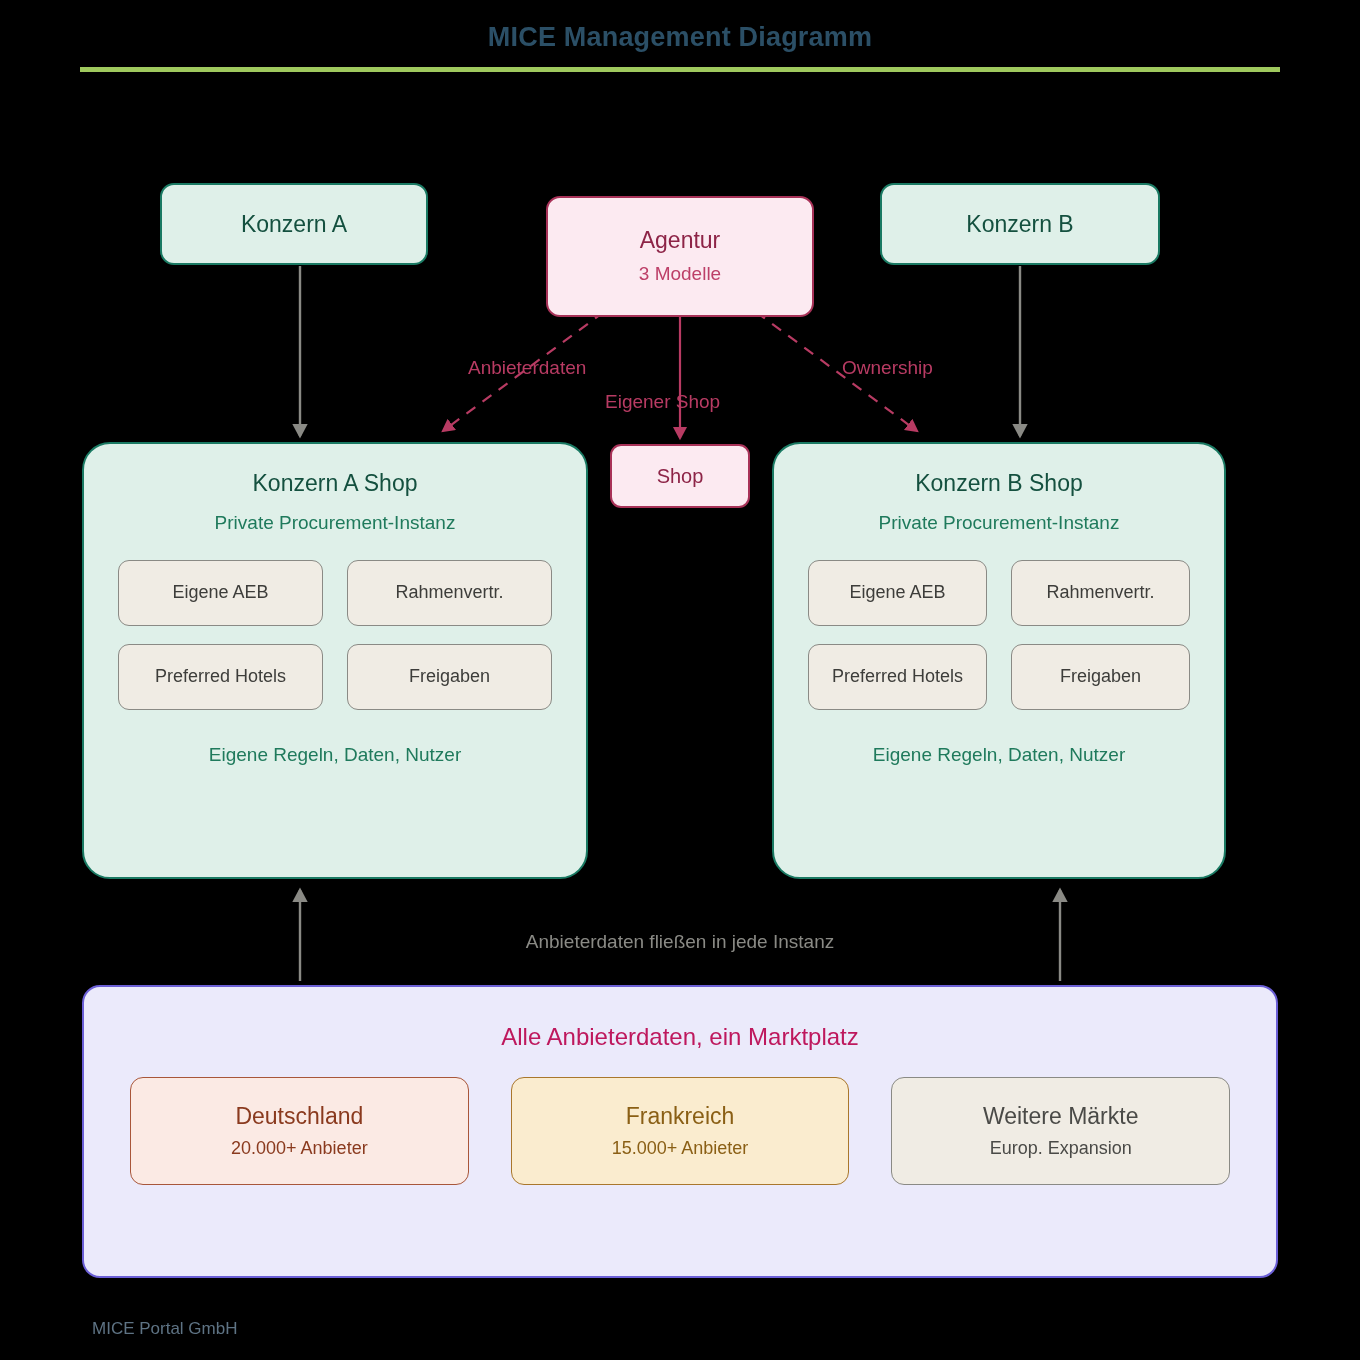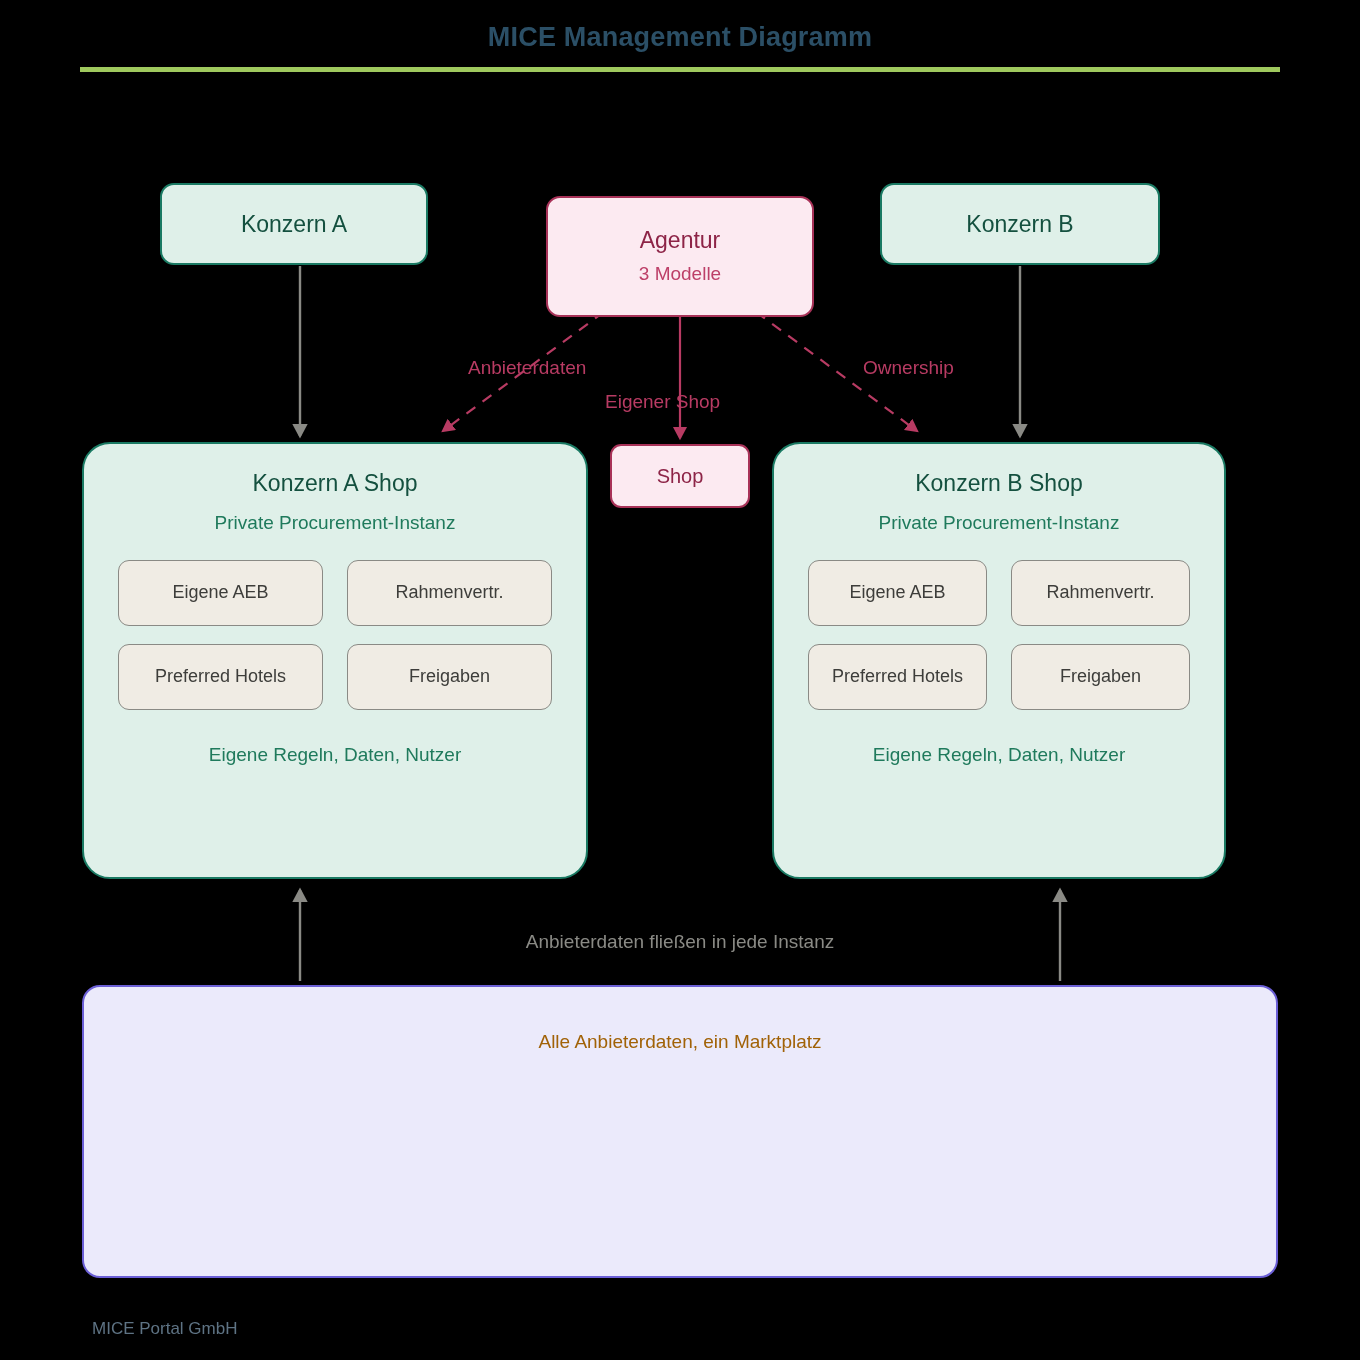--- a/index.html
+++ b/index.html
@@ -102,21 +102,21 @@
     margin-top: 34px;
     font-size: 19px; color: #1f7a5c; text-align: center;
   }
 
   
   #network {
     position: absolute; left: 82px; top: 985px; width: 1196px; height: 293px;
     padding: 28px 46px 0 46px;
   }
   .net-title { font-size: 25px; color: #2f2a8c; text-align: center; }
-  .net-sub   { font-size: 19px; color: #a16207; text-align: center; margin-top: 16px; }
+  .net-sub   { font-size: 24px; color: #be185d; text-align: center; margin-top: 8px; }
   .market-row {
     margin-top: 26px;
     display: flex; justify-content: space-between; gap: 42px;
   }
   .market {
     flex: 1 1 0;
     border-radius: 13px;
     height: 108px;
     display: flex; flex-direction: column;
     align-items: center; justify-content: center;
@@ -132,21 +132,21 @@
 
   
   .edge-label {
     position: absolute; font-size: 19px; white-space: nowrap;
   }
   .edge-label.crimson { color: #b83b63; }
   .edge-label.grey    { color: #8a8a85; }
 
   #lbl-projektbasiert { left: 468px; top: 357px; }
   #lbl-eigener-shop   { left: 605px; top: 391px; }
-  #lbl-ownership      { left: 863px; top: 357px; }
+  #lbl-ownership      { left: 842px; top: 357px; }
   #lbl-flow           { left: 0; top: 931px; width: 1360px; text-align: center; }
 
   
   .footer {
     position: absolute; left: 92px; top: 1319px;
     font-size: 17px; color: #5e7384;
   }
 
   
   #edges {
@@ -227,17 +227,31 @@
       <div class="chip">Eigene AEB</div>
       <div class="chip">Rahmenvertr.</div>
       <div class="chip">Preferred Hotels</div>
       <div class="chip">Freigaben</div>
     </div>
     <div class="inst-foot">Eigene Regeln, Daten, Nutzer</div>
   </div>
 
   <div id="network" class="purple">
     <div class="net-sub">Alle Anbieterdaten, ein Marktplatz</div>
+    <div class="market-row">
+      <div class="market de">
+        <div class="m1">Deutschland</div>
+        <div class="m2">20.000+ Anbieter</div>
+      </div>
+      <div class="market fr">
+        <div class="m1">Frankreich</div>
+        <div class="m2">15.000+ Anbieter</div>
+      </div>
+      <div class="market other">
+        <div class="m1">Weitere Märkte</div>
+        <div class="m2">Europ. Expansion</div>
+      </div>
+    </div>
   </div>
 
   <div class="footer">MICE Portal GmbH</div>
 
 </div>
 
 </body></html>

